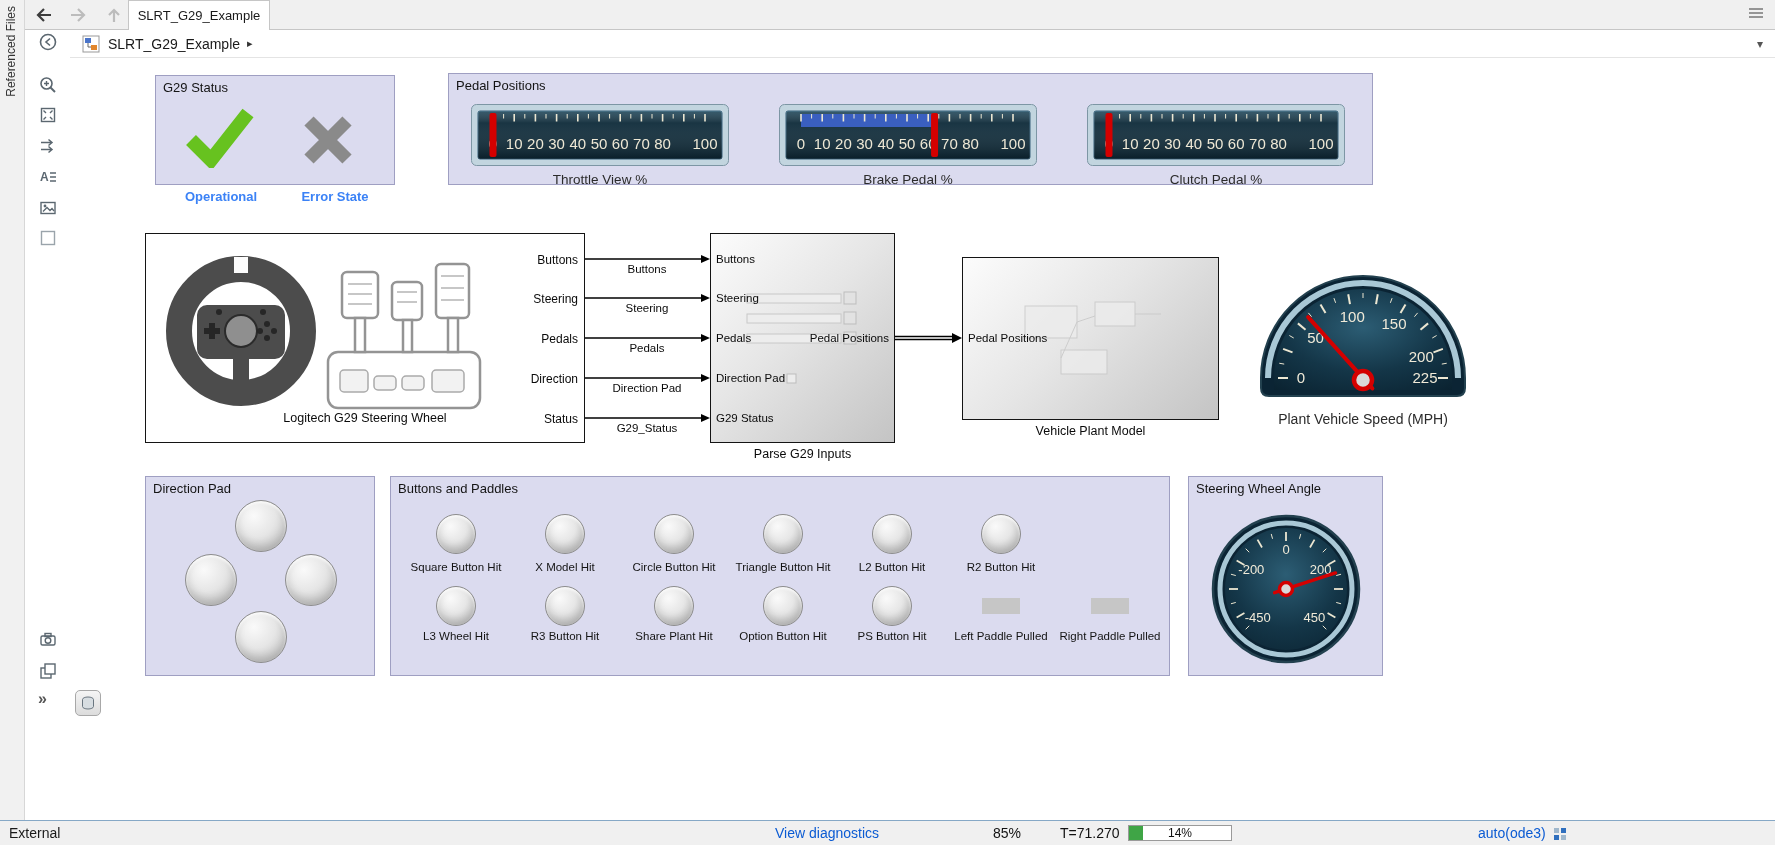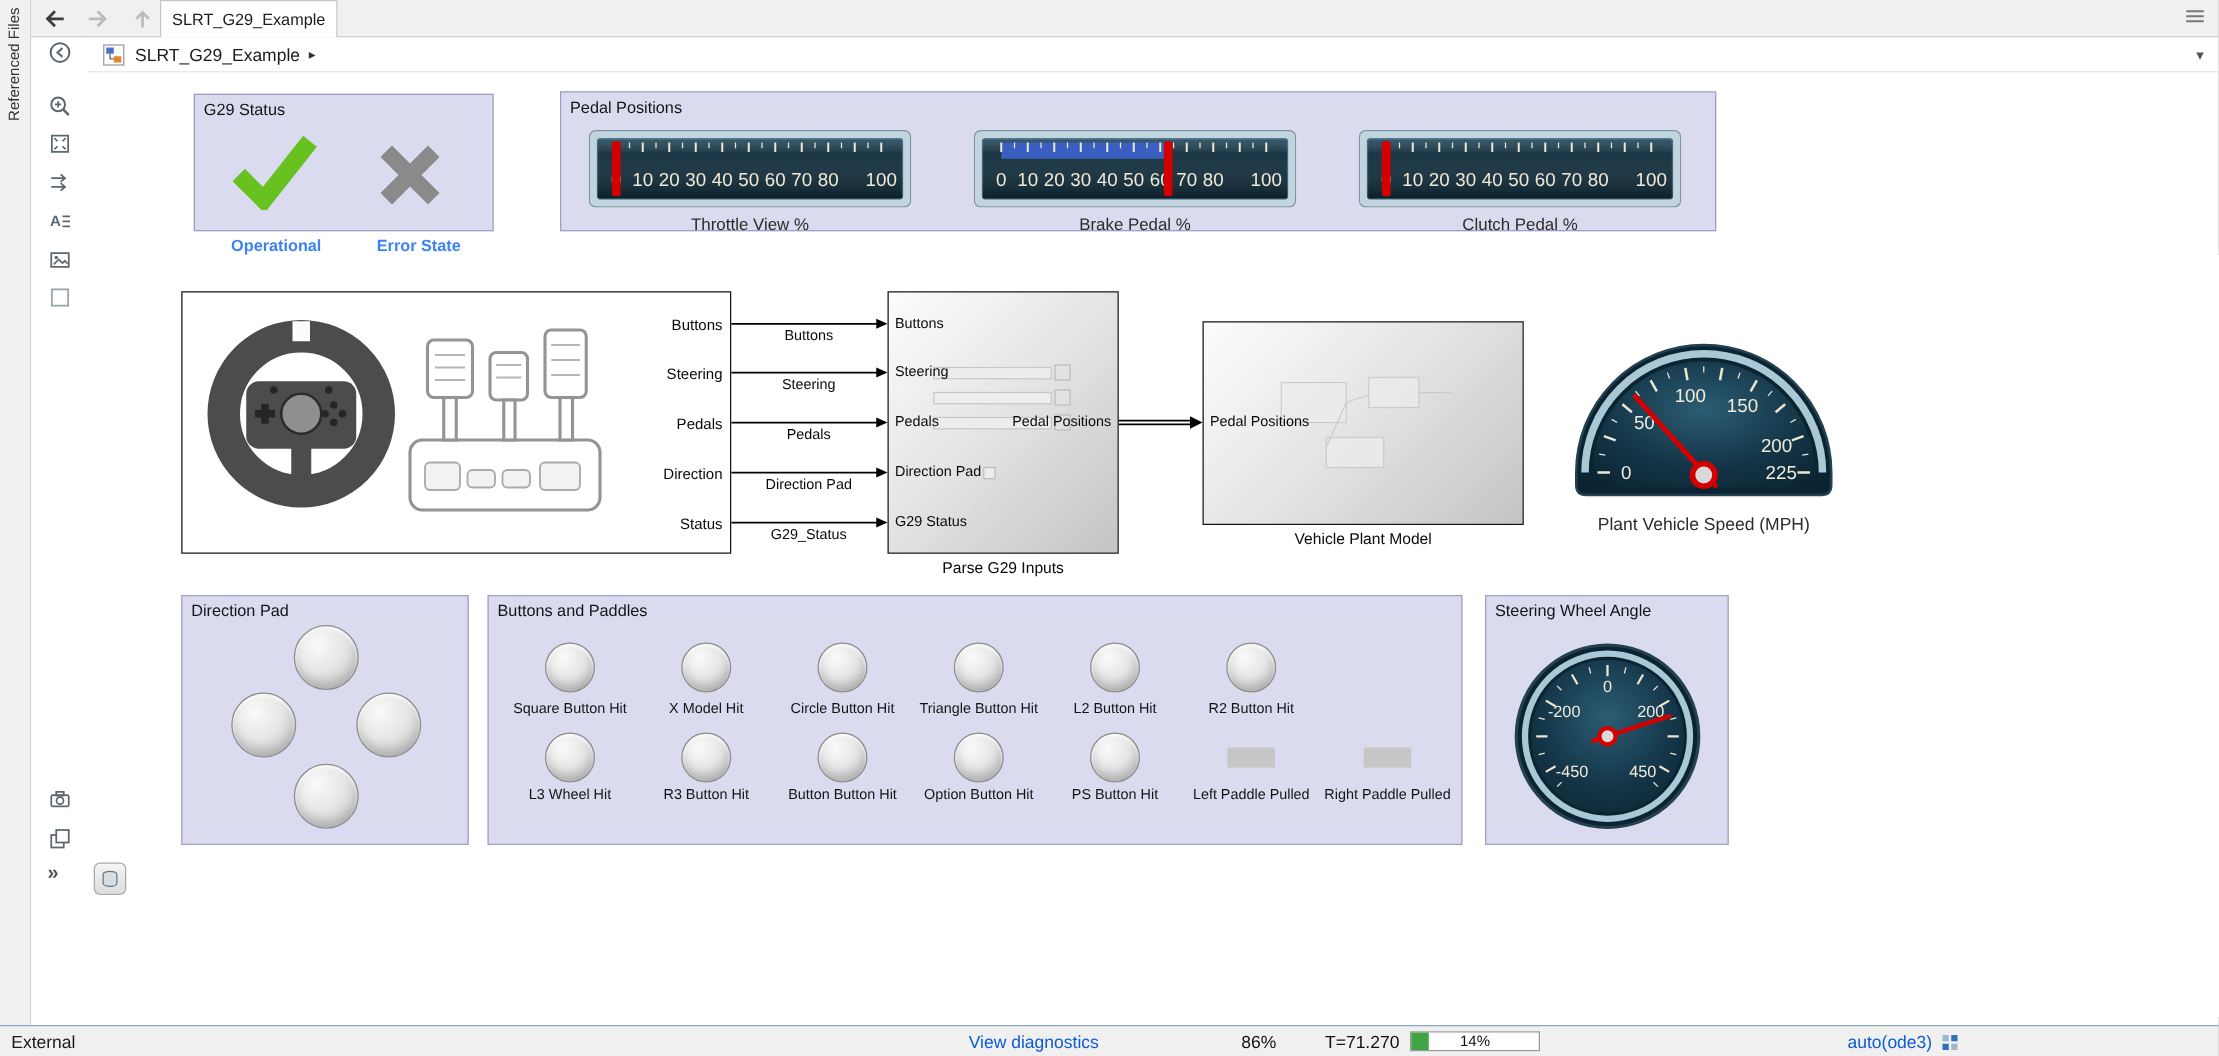--- a/index.html
+++ b/index.html
@@ -378,20 +378,21 @@
           <rect x="228" y="142" width="22" height="14" rx="4"></rect>
           <rect x="256" y="142" width="22" height="14" rx="4"></rect>
           <rect x="286" y="136" width="32" height="22" rx="4"></rect>
         </g>
       </svg>
       <span class="port" style="right:6px;top:19px">Buttons</span>
       <span class="port" style="right:6px;top:58px">Steering</span>
       <span class="port" style="right:6px;top:98px">Pedals</span>
       <span class="port" style="right:6px;top:138px">Direction</span>
       <span class="port" style="right:6px;top:178px">Status</span>
+      <div class="caption" style="left:0;right:0;bottom:17px">Logitech G29 Steering Wheel</div>
     </div>
 
     <span class="wire-label" style="left:507px;top:205px">Buttons</span>
     <span class="wire-label" style="left:507px;top:244px">Steering</span>
     <span class="wire-label" style="left:507px;top:284px">Pedals</span>
     <span class="wire-label" style="left:507px;top:324px">Direction Pad</span>
     <span class="wire-label" style="left:507px;top:364px">G29_Status</span>
 
     <div class="block grad" style="left:640px;top:175px;width:185px;height:210px">
       <svg class="inner" width="185" height="210">
@@ -491,21 +492,21 @@
       <span class="lamp-label" style="left:610px;top:84px">R2 Button Hit</span>
       <div class="lamp" style="left:45px;top:109px;width:40px;height:40px"></div>
       <div class="lamp" style="left:154px;top:109px;width:40px;height:40px"></div>
       <div class="lamp" style="left:263px;top:109px;width:40px;height:40px"></div>
       <div class="lamp" style="left:372px;top:109px;width:40px;height:40px"></div>
       <div class="lamp" style="left:481px;top:109px;width:40px;height:40px"></div>
       <div class="paddle" style="left:591px;top:121px"></div>
       <div class="paddle" style="left:700px;top:121px"></div>
       <span class="lamp-label" style="left:65px;top:153px">L3 Wheel Hit</span>
       <span class="lamp-label" style="left:174px;top:153px">R3 Button Hit</span>
-      <span class="lamp-label" style="left:283px;top:153px">Button Button Hit</span>
+      <span class="lamp-label" style="left:283px;top:153px">Share Plant Hit</span>
       <span class="lamp-label" style="left:392px;top:153px">Option Button Hit</span>
       <span class="lamp-label" style="left:501px;top:153px">PS Button Hit</span>
       <span class="lamp-label" style="left:610px;top:153px">Left Paddle Pulled</span>
       <span class="lamp-label" style="left:719px;top:153px">Right Paddle Pulled</span>
     </div>
 
     <div class="panel" style="left:1118px;top:418px;width:195px;height:200px">
       <div class="panel-title">Steering Wheel Angle</div>
       <svg width="160" height="160" style="position:absolute;left:17px;top:30px">
           <circle cx="80" cy="82" r="73" fill="#0b2434" stroke="#23414f" stroke-width="2.5"></circle>
@@ -544,21 +545,21 @@
       <svg width="16" height="16">
         <ellipse cx="8" cy="4.5" rx="5.5" ry="2.5" fill="#d7dde1" stroke="#6a7680"></ellipse>
         <path d="M2.5 4.5 V11.5 A 5.5 2.5 0 0 0 13.5 11.5 V4.5" fill="#d7dde1" stroke="#6a7680"></path>
       </svg>
     </div>
   </div>
 
   <div class="statusbar">
     <span class="sb-left">External</span>
     <span class="sb-link" style="left:775px">View diagnostics</span>
-    <span class="sb-item" style="left:993px">86%</span>
+    <span class="sb-item" style="left:993px">85%</span>
     <span class="sb-item" style="left:1060px">T=71.270</span>
     <div class="progress" style="left:1128px">
       <div class="progress-fill" style="width: 14%;"></div>
       <span class="progress-text">14%</span>
     </div>
     <span class="sb-link" style="left:1478px">auto(ode3)</span>
     <svg class="sb-icon" style="left:1553px" width="14" height="14">
       <rect x="1" y="1" width="5" height="5" fill="#9fb7cc"></rect>
         <rect x="8" y="1" width="5" height="5" fill="#2f6fbe"></rect>
       <rect x="1" y="8" width="5" height="5" fill="#2f6fbe"></rect>

